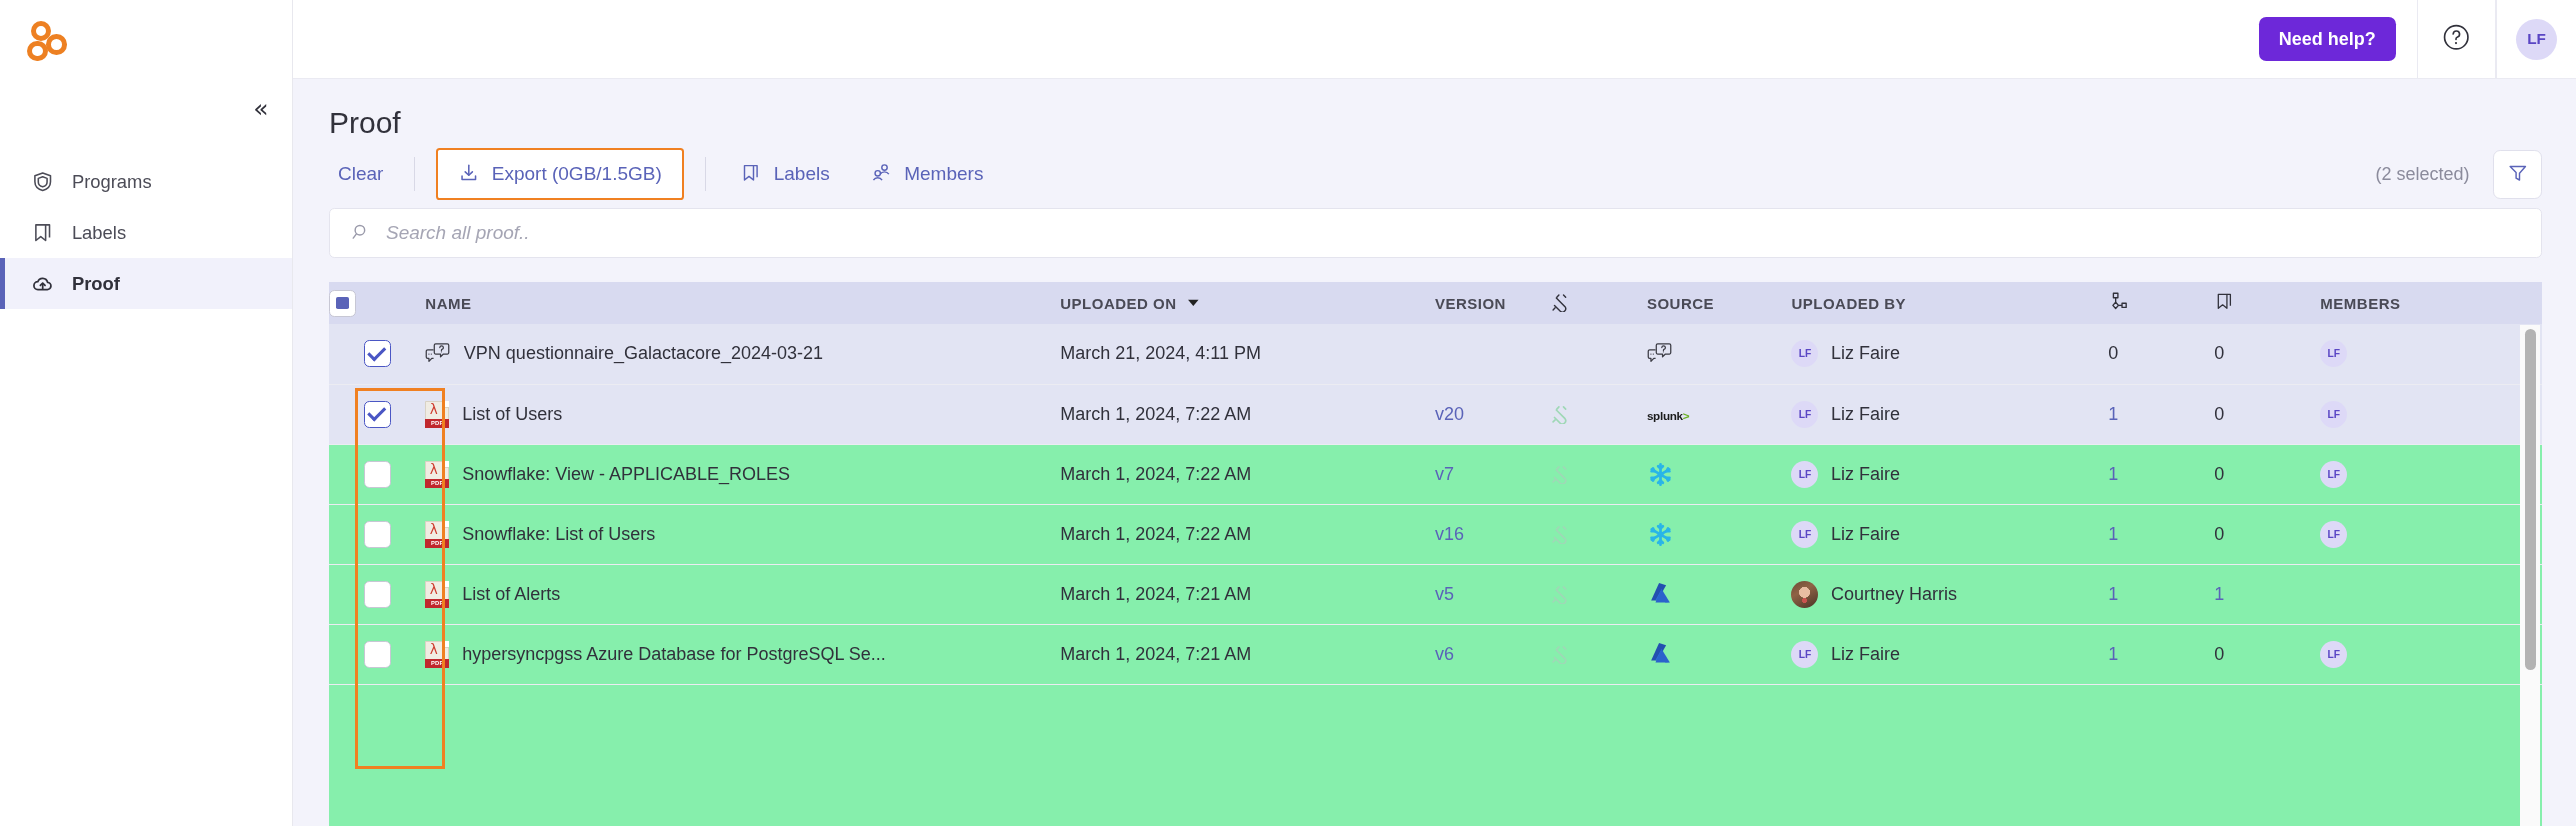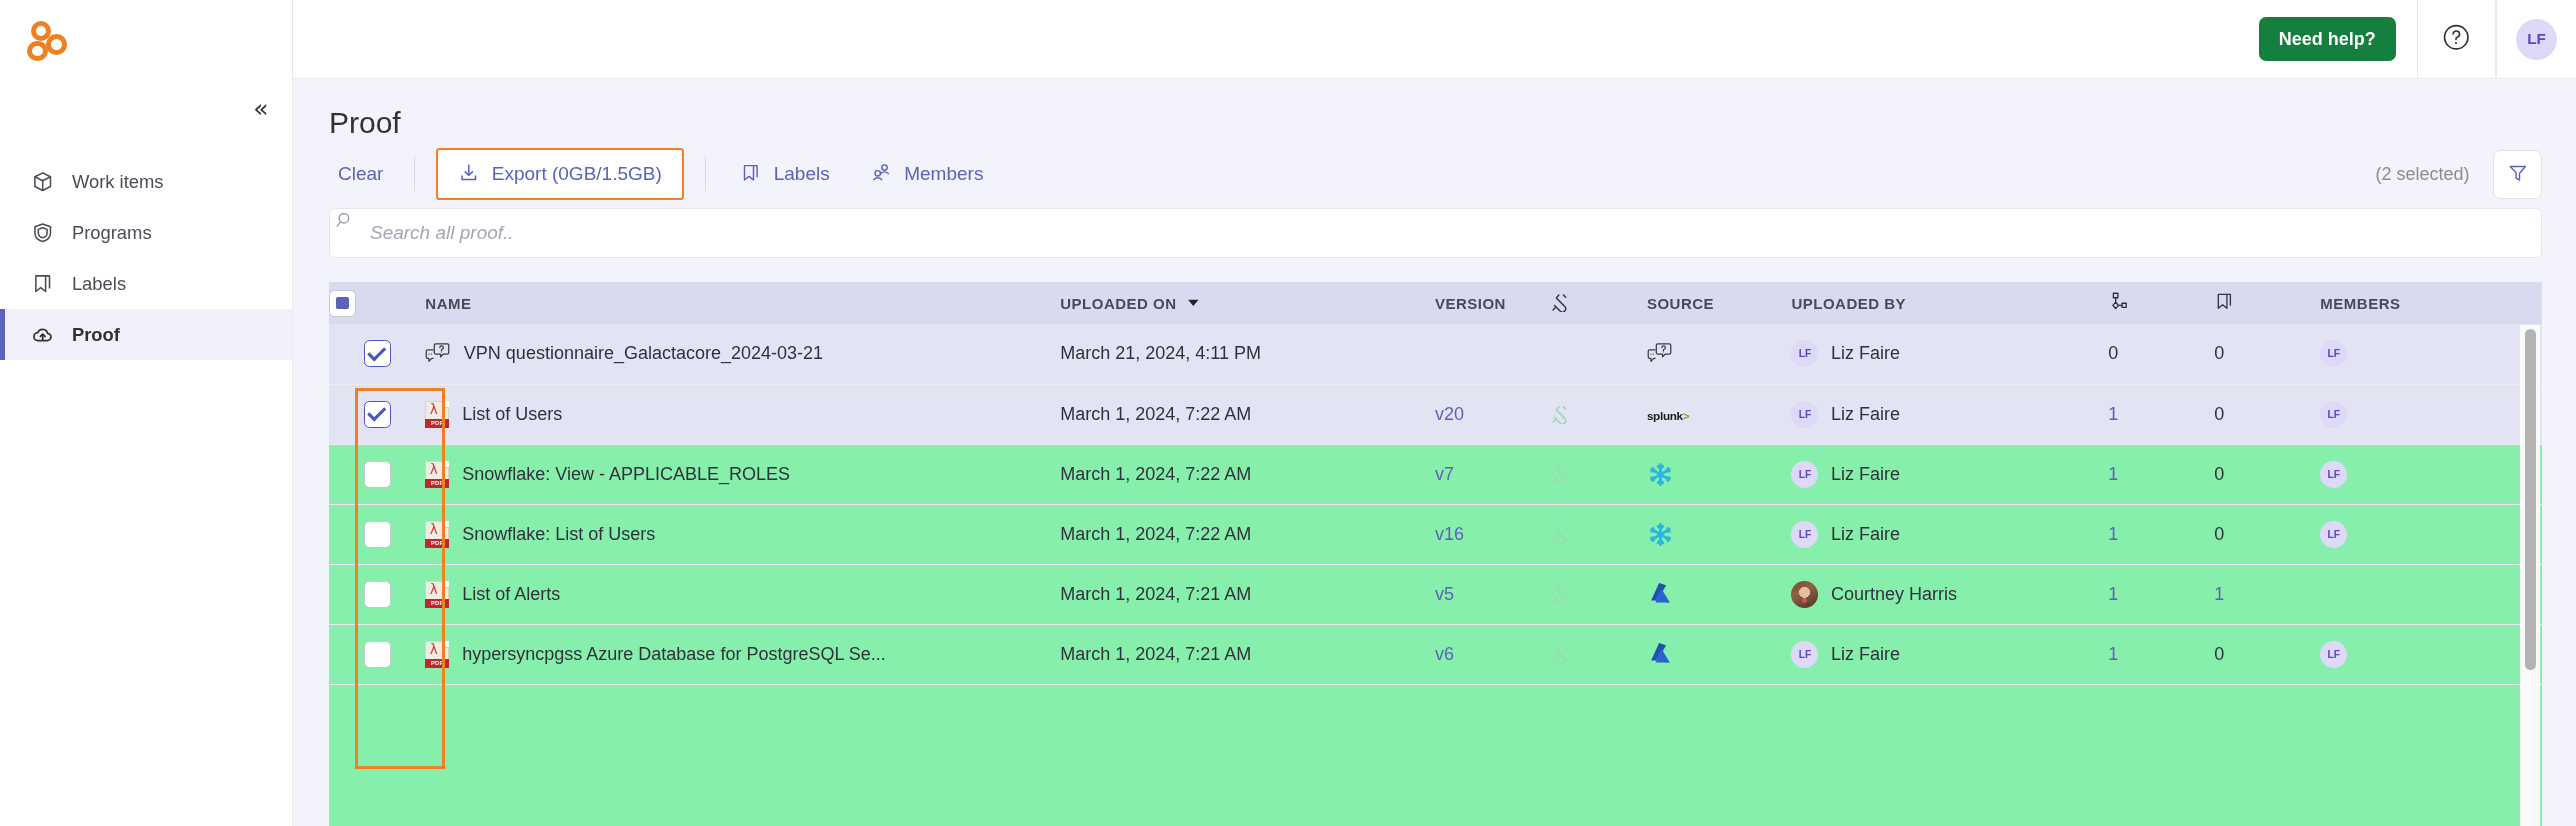--- a/index.html
+++ b/index.html
@@ -54,21 +54,21 @@
   .nav-gap { height: 26px; }
 
   
   .main { flex: 1; display: flex; flex-direction: column; height: 826px; min-width: 0; }
   .topbar {
     height: 79px; background: #fff; display: flex; align-items: center;
     justify-content: flex-end; border-bottom: 0.9px solid #eaeaf2;
     padding-right: 0;
   }
   .need-help {
-    background: #15803d; color: #fff; border: none; border-radius: 7.2px;
+    background: #6d28d9; color: #fff; border: none; border-radius: 7.2px;
     font-size: 18px; font-weight: bold; padding: 11.7px 20px; cursor: pointer;
     font-family: "Liberation Sans", sans-serif;
     margin-right: 21.6px;
   }
   .tb-div { width: 0.9px; height: 79px; background: #eaeaf2; }
   .help-icon-wrap { width: 77px; display: flex; align-items: center; justify-content: center; cursor: pointer; }
   .org-wrap { display: flex; align-items: center; gap: 16px; padding: 0 25px 0 27px; cursor: pointer; }
   .org-avatar {
     width: 38px; height: 38px; border-radius: 3.6px;
     background:
@@ -105,21 +105,21 @@
   .tb-spacer { flex: 1; }
   .selected-count { font-size: 18px; color: #8b8b9c; margin-right: 23.4px; }
   .filter-btn {
     width: 49px; height: 49px; border: 0.9px solid #e0e0ec; border-radius: 7.2px;
     background: #fff; display: flex; align-items: center; justify-content: center; cursor: pointer;
   }
 
   .search-wrap { padding: 0 34px 0 36px; }
   .search-box {
     background: #fff; border: 0.9px solid #e4e4ee; border-radius: 5.4px;
-    height: 50px; display: flex; gap: 14.4px; padding: 0 4px;
+    height: 50px; display: flex; align-items: center; gap: 14.4px; padding: 0 20px;
   }
   .search-input {
     border: none; outline: none; flex: 1; font-size: 19px; color: #31313b;
     font-family: "Liberation Sans", sans-serif; background: transparent;
   }
   .search-input::placeholder { color: #a5a5b4; font-style: italic; }
 
   
   .table-wrap { margin: 24px 34px 0 36px; background: #86efac; flex: 1; min-height: 0; position: relative; overflow: hidden; }
   table.proof { width: 100%; border-collapse: collapse; table-layout: fixed; }
@@ -208,30 +208,20 @@
           <span class="c2"></span>
           <span class="c3"></span>
       </div>
     </div>
     <div class="collapse-row">
       <div class="collapse-btn">«</div>
     </div>
 
     <nav class="nav">
 
-      <div class="nav-item">
-        <span class="ic">
-          <svg width="23.4" height="23.4" viewBox="0 0 24 24" fill="none" stroke="#4c4c57" stroke-width="1.6" stroke-linejoin="round">
-            <path d="M12 3 20 7v10l-8 4-8-4V7z"></path>
-              <path d="M4 7l8 4 8-4"></path>
-              <path d="M12 11v10"></path>
-          </svg>
-        </span>
-        <span>Work items</span>
-      </div>
 
       <div class="nav-item">
         <span class="ic">
           <svg width="23.4" height="23.4" viewBox="0 0 24 24" fill="none" stroke="#4c4c57" stroke-width="1.6" stroke-linejoin="round">
             <path d="M12 3 20 6v6c0 5-3.6 7.8-8 9-4.4-1.2-8-4-8-9V6z"></path>
               <path d="M12 7 16.5 8.6v3.6c0 2.8-2 4.4-4.5 5.1-2.5-.7-4.5-2.3-4.5-5.1V8.6z"></path>
           </svg>
         </span>
         <span>Programs</span>
       </div>

